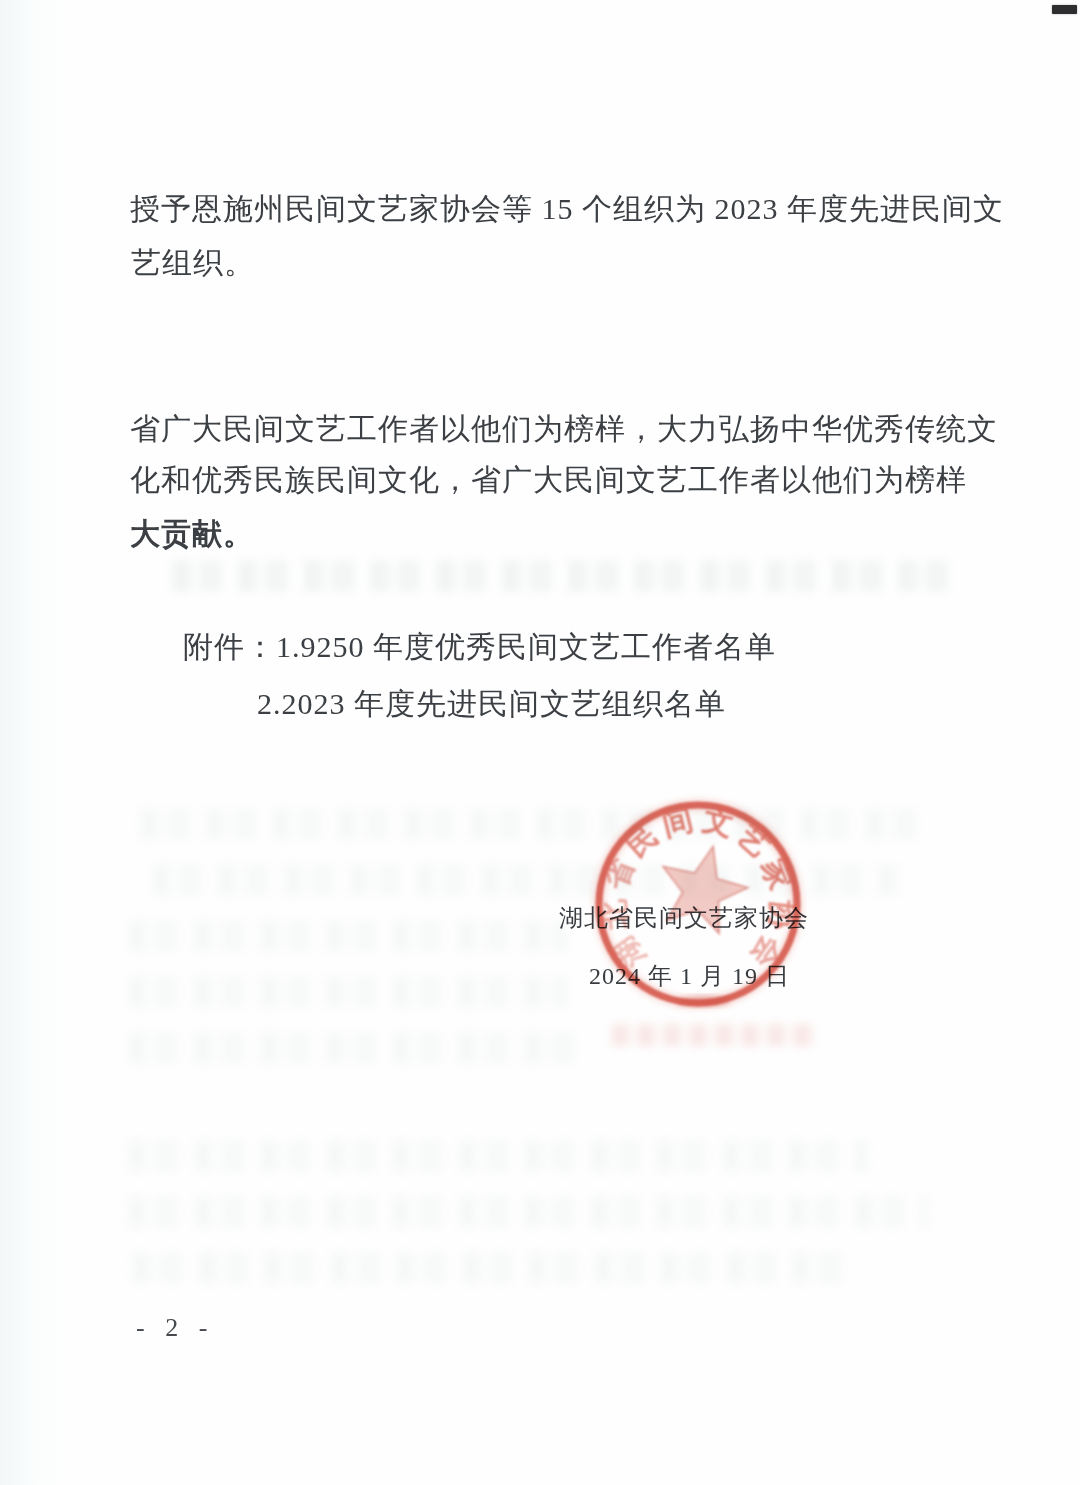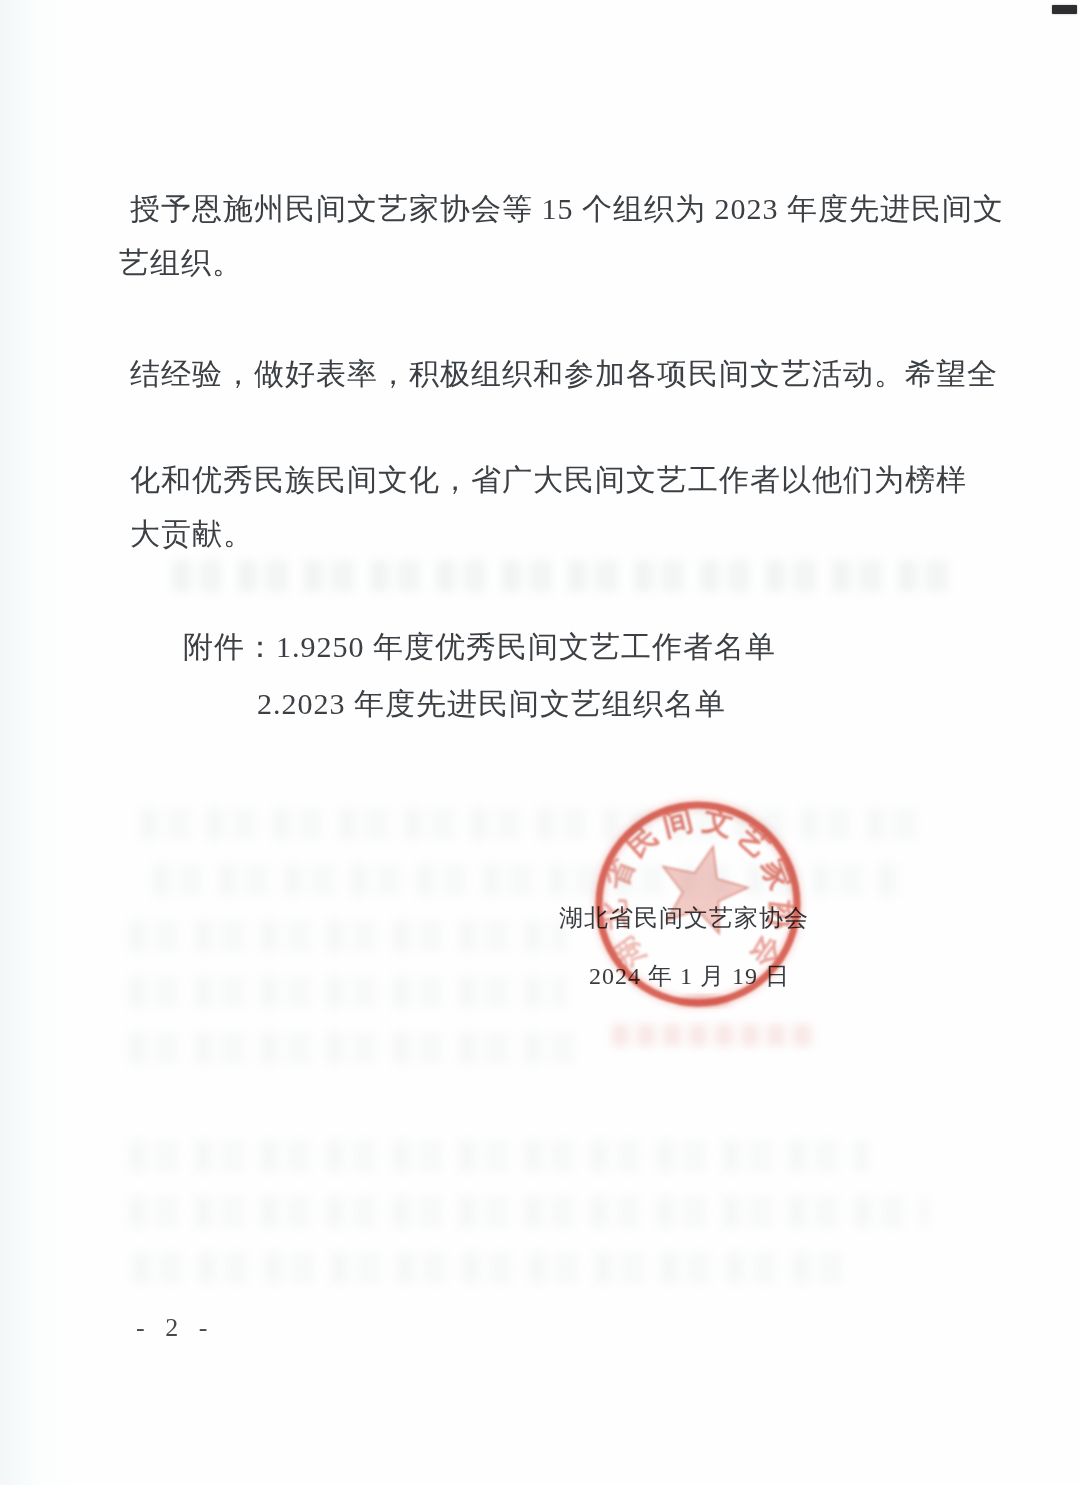--- a/index.html
+++ b/index.html
@@ -68,25 +68,25 @@
   }
 </style>
 </head>
 <body>
 
 <div class="page">
 
   <div class="corner-bar"></div>
 
   <div class="line" style="left:130px;top:190px;">授予恩施州民间文艺家协会等 15 个组织为 2023 年度先进民间文</div>
-  <div class="line" style="left:119px;top:244px;font-family:Liberation Serif, serif;">艺组织。</div>
+  <div class="line" style="left:131px;top:244px;font-family:Liberation Serif, serif;">艺组织。</div>
 
-  <div class="line" style="left:130px;top:355px;">结经验，做好表率，积极组织和参加各项民间文艺活动。希望全</div>
+  <div class="line" style="left:130px;top:410px;">省广大民间文艺工作者以他们为榜样，大力弘扬中华优秀传统文</div>
   <div class="line" style="left:130px;top:461px;">化和优秀民族民间文化，省广大民间文艺工作者以他们为榜样</div>
-  <div class="line" style="left:130px;top:515px;">大贡献。</div>
+  <div class="line" style="left:130px;top:515px;font-weight:bold;">大贡献。</div>
 
   <div class="line" style="left:183px;top:628px;">附件：1.9250 年度优秀民间文艺工作者名单</div>
   <div class="line" style="left:257px;top:685px;">2.2023 年度先进民间文艺组织名单</div>
 
   <div class="line sig" style="left:559px;top:899px;">湖北省民间文艺家协会</div>
   <div class="line sig" style="left:589px;top:957px;">2024 年 1 月 19 日</div>
 
   <div class="ghost strong" style="left:172px;top:560px;width:778px;"></div>
   <div class="ghost" style="left:140px;top:808px;width:790px;"></div>
   <div class="ghost" style="left:152px;top:864px;width:750px;"></div>

